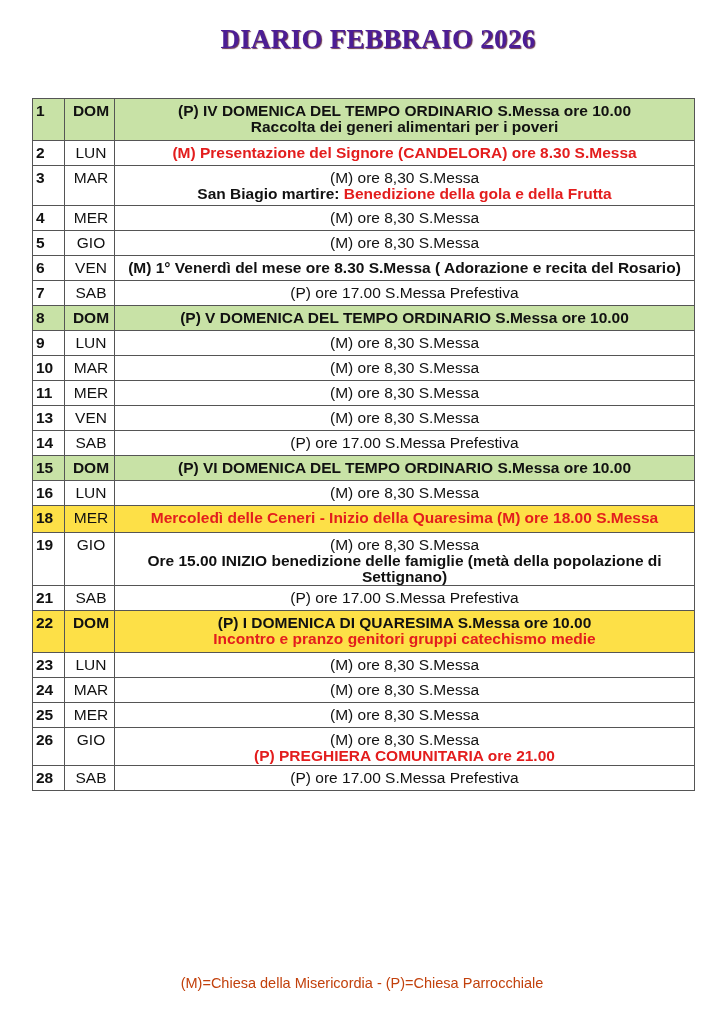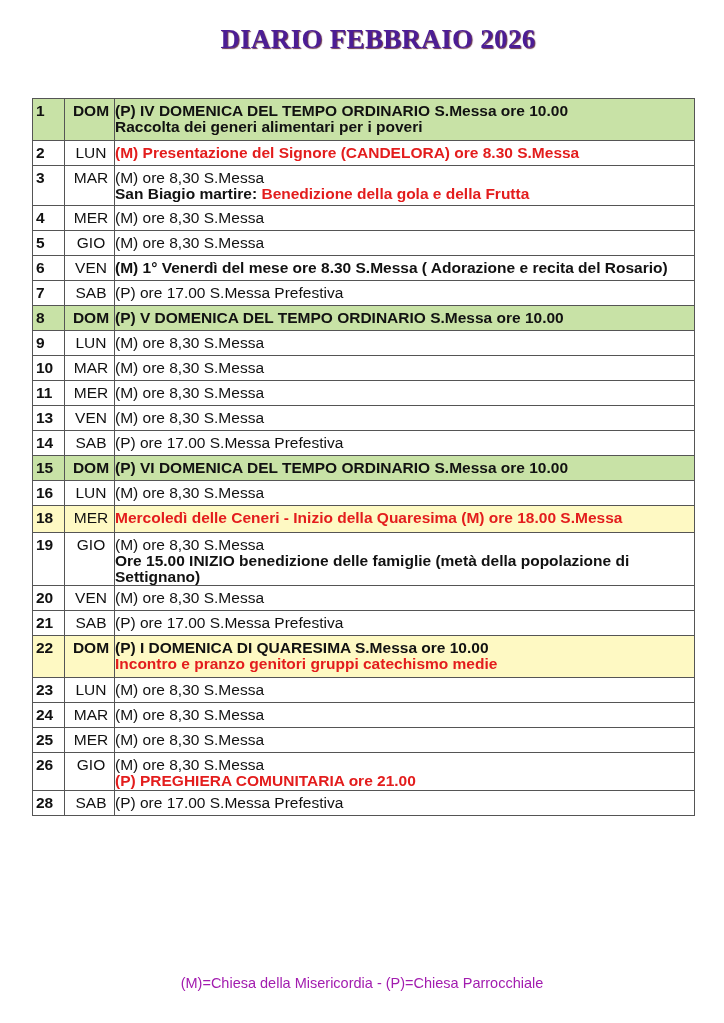--- a/index.html
+++ b/index.html
@@ -16,32 +16,32 @@
     }
     table.diary td {
       border: 1px solid #555555; padding: 0; vertical-align: top;
       font-size: 15.5px; color: #111111;
     }
     col.c-num { width: 32px; }
     col.c-day { width: 50px; }
     td.num { font-weight: bold; padding-left: 3px !important; padding-top: 3px !important; font-size: 16.5px; }
     td.day { padding-left: 3px !important; padding-top: 3px !important; font-size: 16px; text-align: center; }
     td.day.bold { font-weight: bold; }
-    td.ev { padding-top: 4px !important; font-size: 13.2px; line-height: 16px; margin-top: 6px; }
+    td.ev { text-align: center; padding-top: 4px !important; font-size: 13.2px; line-height: 16px; margin-top: 6px; }
     td.ev .line { display: block; }
     .b { font-weight: bold; }
     .red { color: #e31d1d; }
     tr.green td { background: #c8e2a6; }
-    tr.purple td { background: #fef9c3; }
+    tr.purple td { background: #fde047; }
     tr.h1 { height: 25px; }
     tr.h2 { height: 40px; }
     tr.h2b { height: 42px; }
     .legend {
       position: absolute; left: 0; width: 724px; top: 975px; text-align: center;
-      font-size: 14.5px; color: #a21caf;
+      font-size: 14.5px; color: #c2410c;
     }
   </style>
 </head>
 <body>
 
 <div class="title">DIARIO FEBBRAIO 2026</div>
 
 <table class="diary">
   <colgroup>
       <col class="c-num">
@@ -165,27 +165,20 @@
     </tr>
     <tr class="h2">
       <td class="num">19</td>
       <td class="day">GIO</td>
       <td class="ev">
         <span class="line">(M) ore 8,30 S.Messa</span>
         <span class="line b">Ore 15.00 INIZIO benedizione delle famiglie (metà della popolazione di Settignano)</span>
       </td>
     </tr>
     <tr class="h1">
-      <td class="num">20</td>
-      <td class="day">VEN</td>
-      <td class="ev">
-          <span class="line">(M) ore 8,30 S.Messa</span>
-        </td>
-    </tr>
-    <tr class="h1">
       <td class="num">21</td>
       <td class="day">SAB</td>
       <td class="ev">
           <span class="line">(P) ore 17.00 S.Messa Prefestiva</span>
         </td>
     </tr>
     <tr class="purple h2b">
       <td class="num">22</td>
       <td class="day bold">DOM</td>
       <td class="ev">

